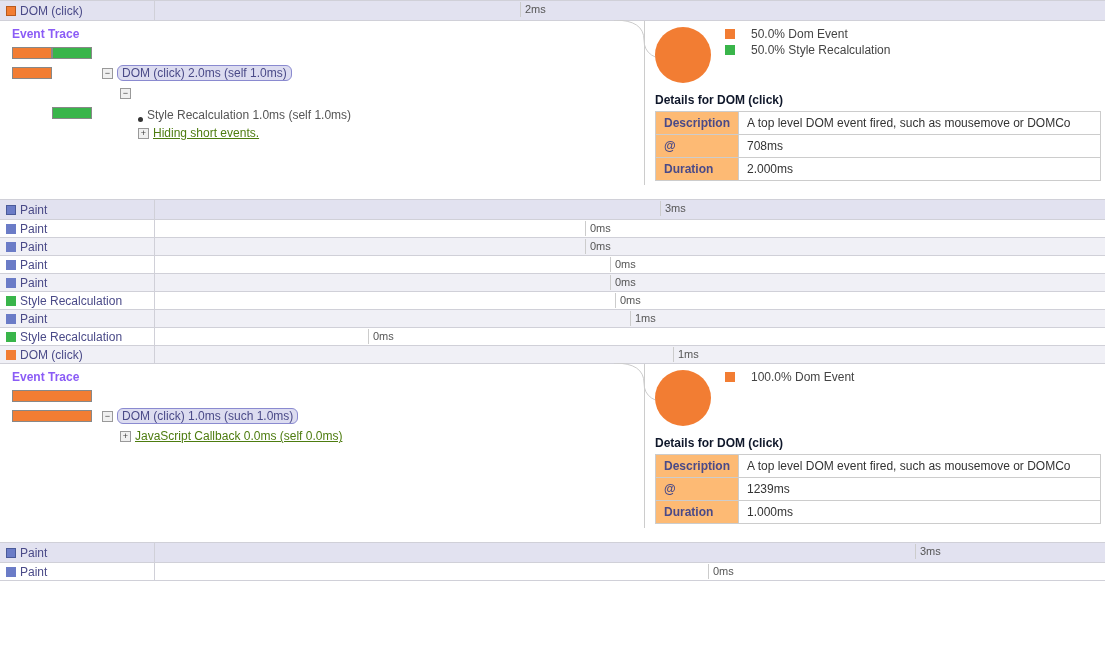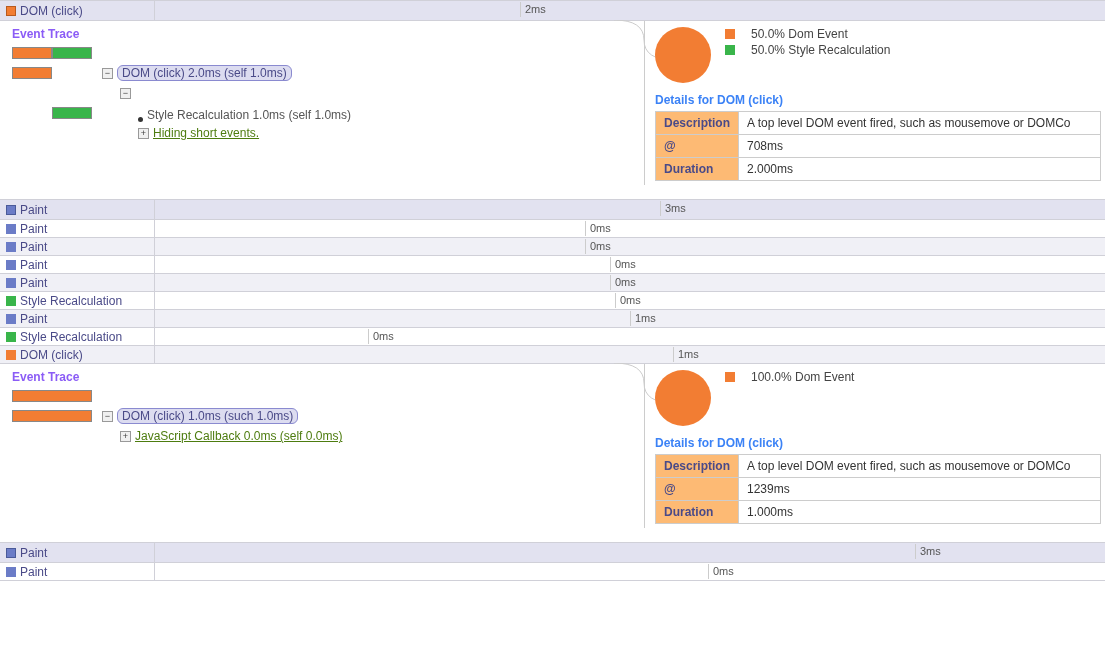--- a/index.html
+++ b/index.html
@@ -133,21 +133,21 @@
   .pie-legend-wrap { display:flex; align-items:flex-start; gap:14px; margin-bottom:10px;}
   .pie {
     width: 56px; height: 56px; border-radius: 50%;
     position: relative;
     flex: 0 0 56px;
   }
   .legend { font-size: 12px; color:#444; display:flex;flex-direction:column;gap:2px;}
   .legend .row { display:flex;align-items:center;gap:16px;}
 
   
-  .details-head { font-weight:bold; color:#3b82f6; margin: 4px 0 4px 0;}
+  .details-head { font-weight:bold; color:#0f172a; margin: 4px 0 4px 0;}
   .det-table {
     border-collapse: collapse;
     width: 100%;
     font-size: 12px;
   }
   .det-table td {
     border: 1px solid #ccc;
     padding: 4px 8px;
     vertical-align: top;
   }

